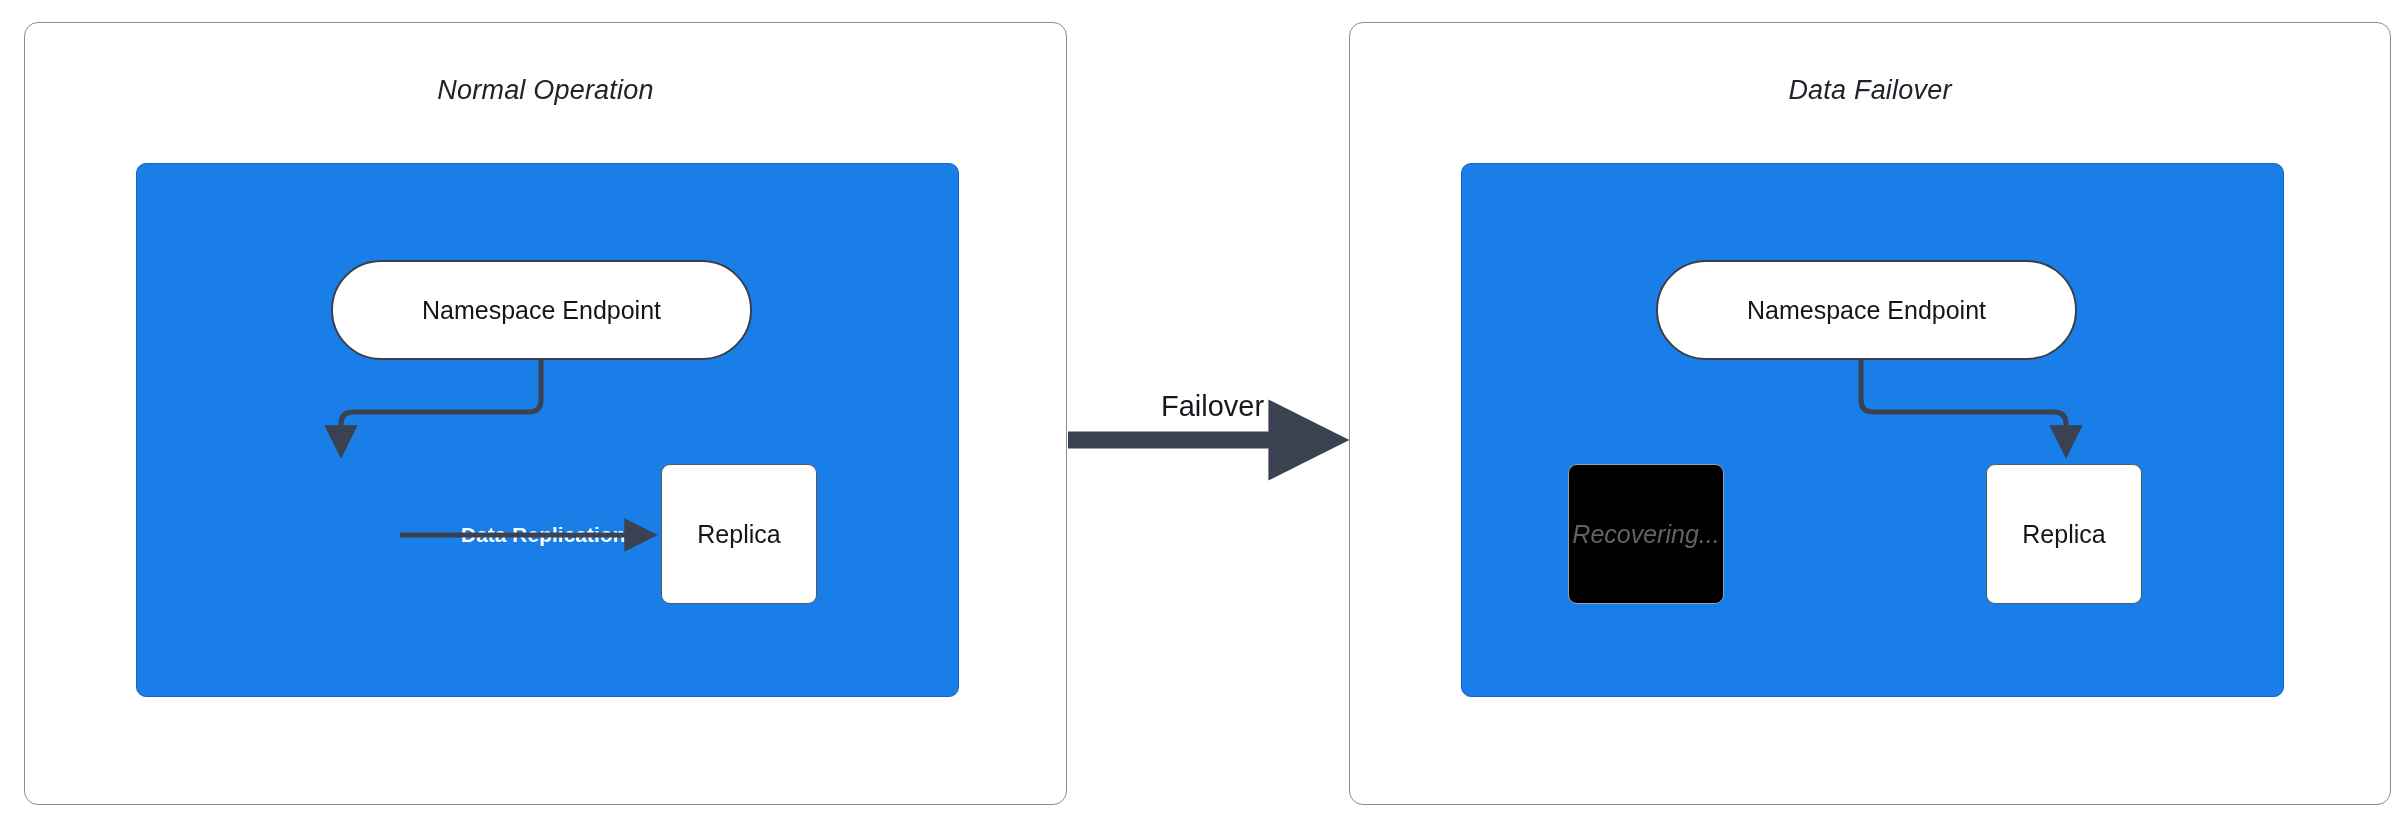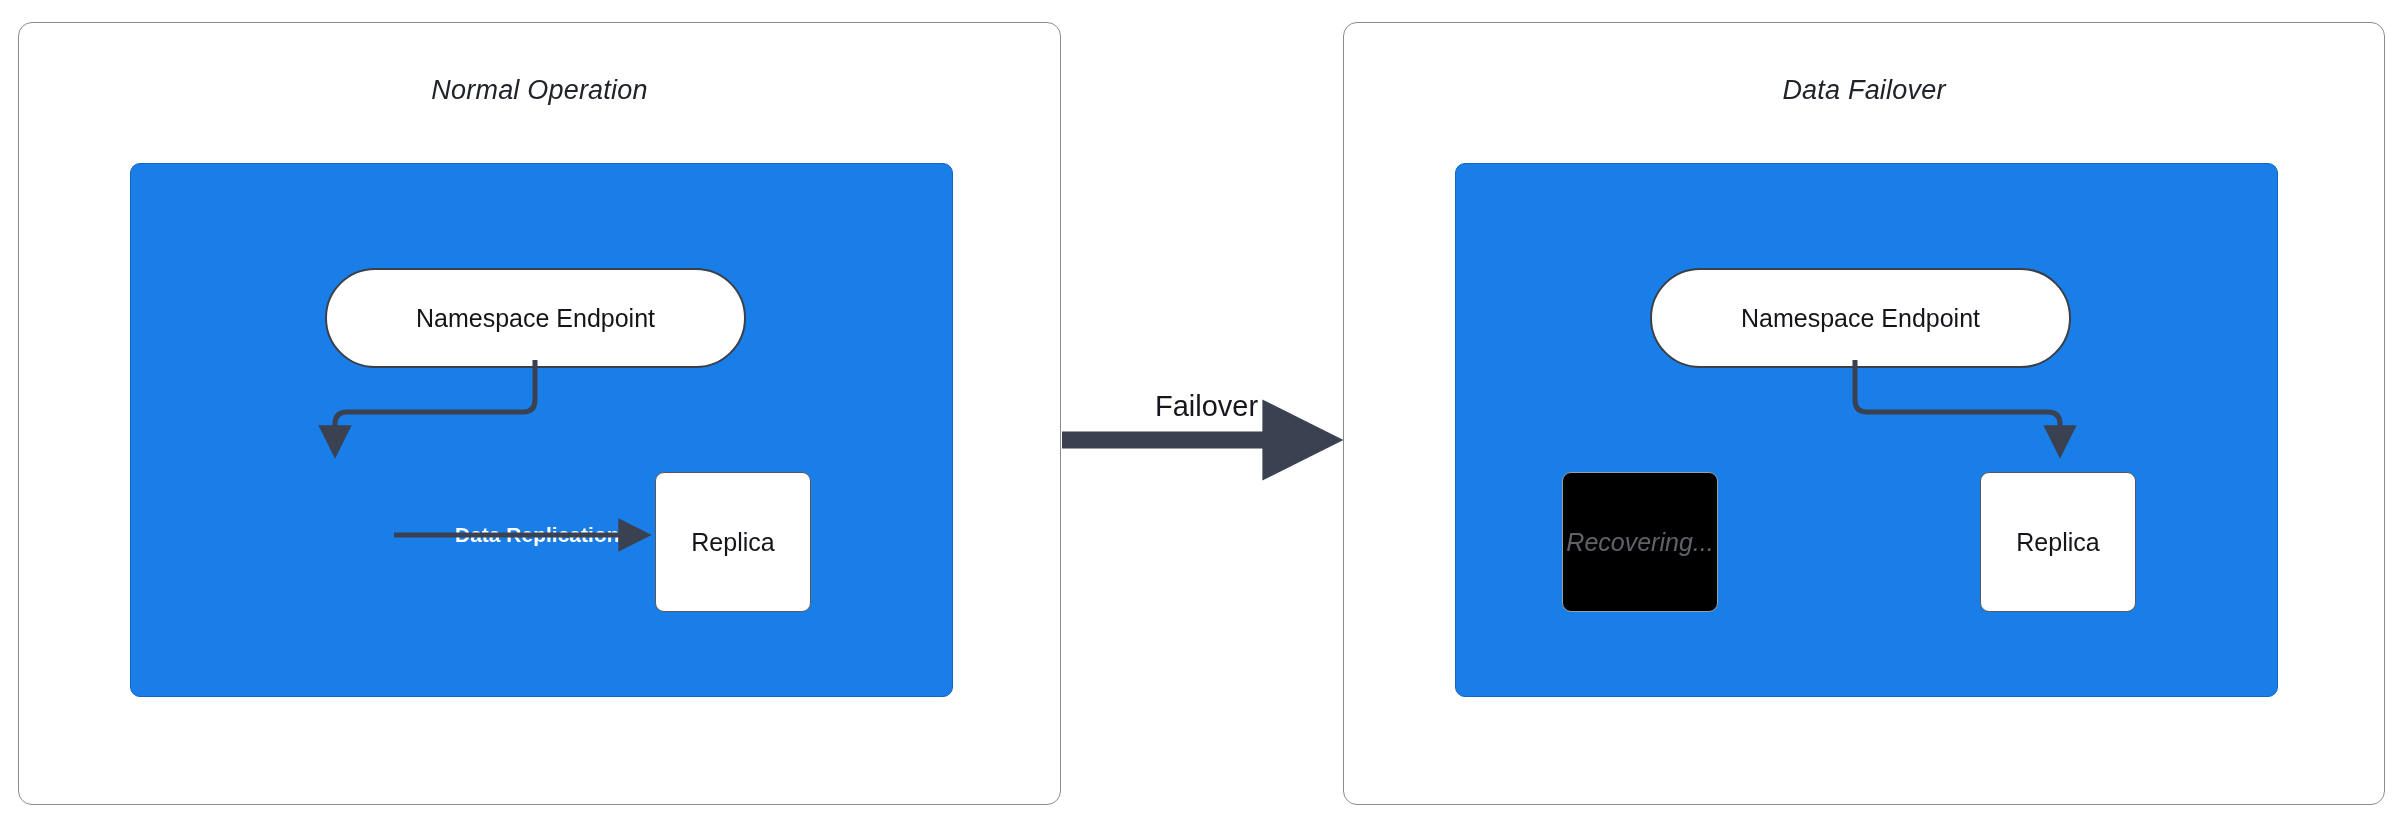--- a/index.html
+++ b/index.html
@@ -1,37 +1,37 @@
 <!DOCTYPE html>
 <html><head>
 <meta charset="utf-8">
 <style>
   html,body{margin:0;padding:0;background:#ffffff;}
   body{width:2407px;height:828px;position:relative;overflow:hidden;
        font-family:"Liberation Sans","DejaVu Sans",sans-serif;}
-  .stage{position:absolute;left:0;top:0;width:2191px;height:828px;padding-left:44px;}
+  .stage{position:absolute;left:6px;top:0;width:2191px;height:828px;padding-left:44px;}
 
   
   .panel{position:absolute;background:#ffffff;border:1.6px solid #8c8c8c;
          border-radius:14px;box-sizing:border-box;}
   #panel-left{left:18px;top:22px;width:1043px;height:783px;}
   #panel-right{left:1343px;top:22px;width:1042px;height:783px;}
 
   .panel-title{position:absolute;top:52px;left:0;width:100%;text-align:center;
                font-style:italic;font-size:27px;color:#20232a;letter-spacing:.2px;}
 
   
   .blue-box{position:absolute;background:#1a7ee8;border:1.4px solid #1565c0;
             border-radius:10px;box-sizing:border-box;}
   #blue-left{left:130px;top:163px;width:823px;height:534px;}
   #blue-right{left:1455px;top:163px;width:823px;height:534px;}
 
   
   .node{position:absolute;box-sizing:border-box;display:flex;align-items:center;
-        justify-content:center;text-align:right;line-height:1.32;margin-top:8px;}
+        justify-content:center;text-align:right;line-height:1.32;}
   .pill{background:#ffffff;border:2.2px solid #3a3f48;border-radius:52px;
         font-size:25px;color:#13151a;}
   .card{background:#ffffff;border:1.8px solid #55595f;border-radius:9px;
         font-size:25px;color:#13151a;}
   .card-muted{background:#000000;border:1.8px solid #9aa0a6;border-radius:9px;
         font-size:25px;color:#5f6368;font-style:italic;}
 
   #pill-left{left:325px;top:260px;width:421px;height:100px;}
   #pill-right{left:1650px;top:260px;width:421px;height:100px;}
   #node-primary{left:237px;top:464px;width:156px;height:140px;}

